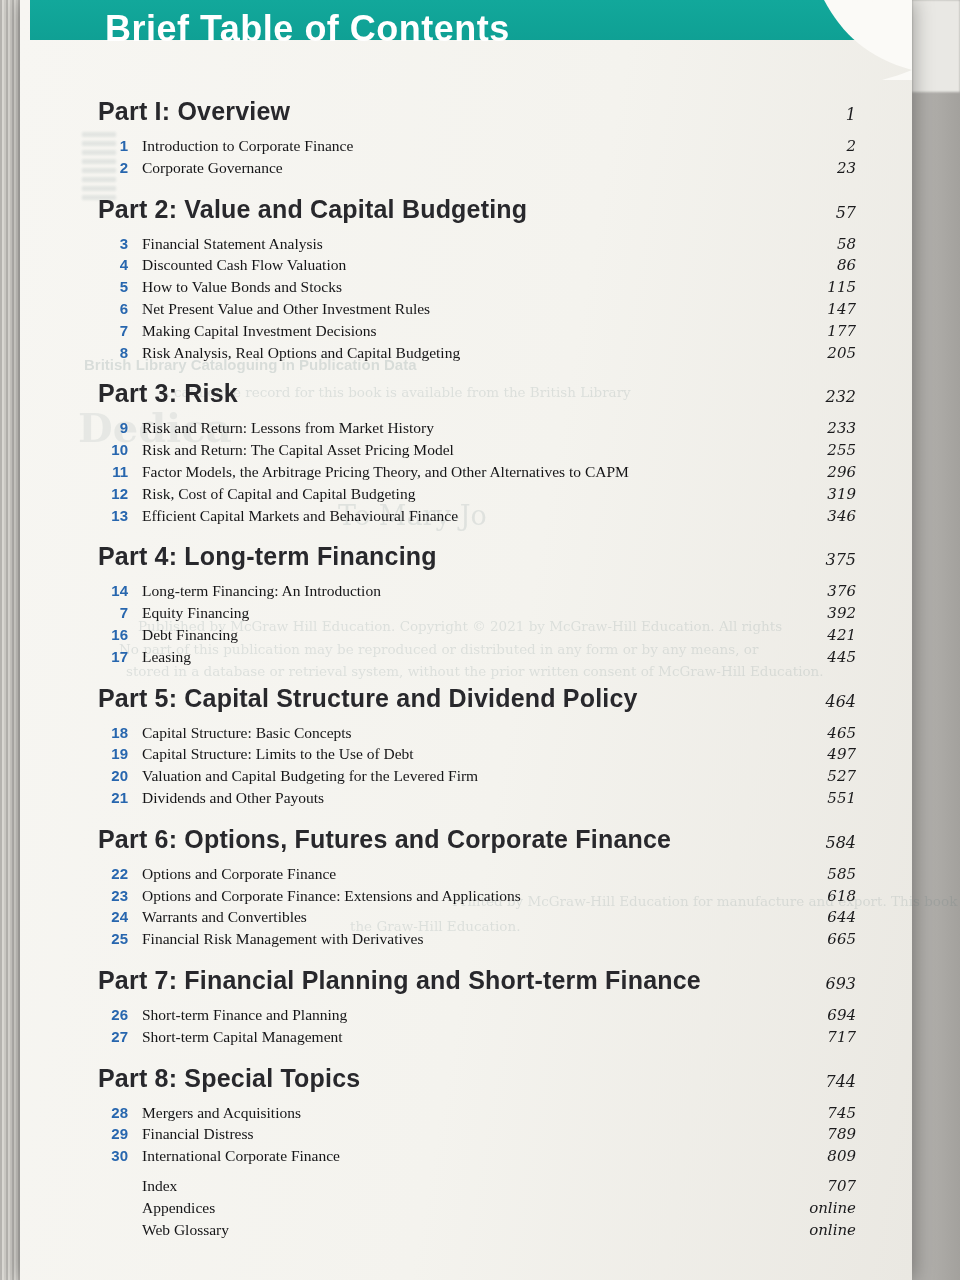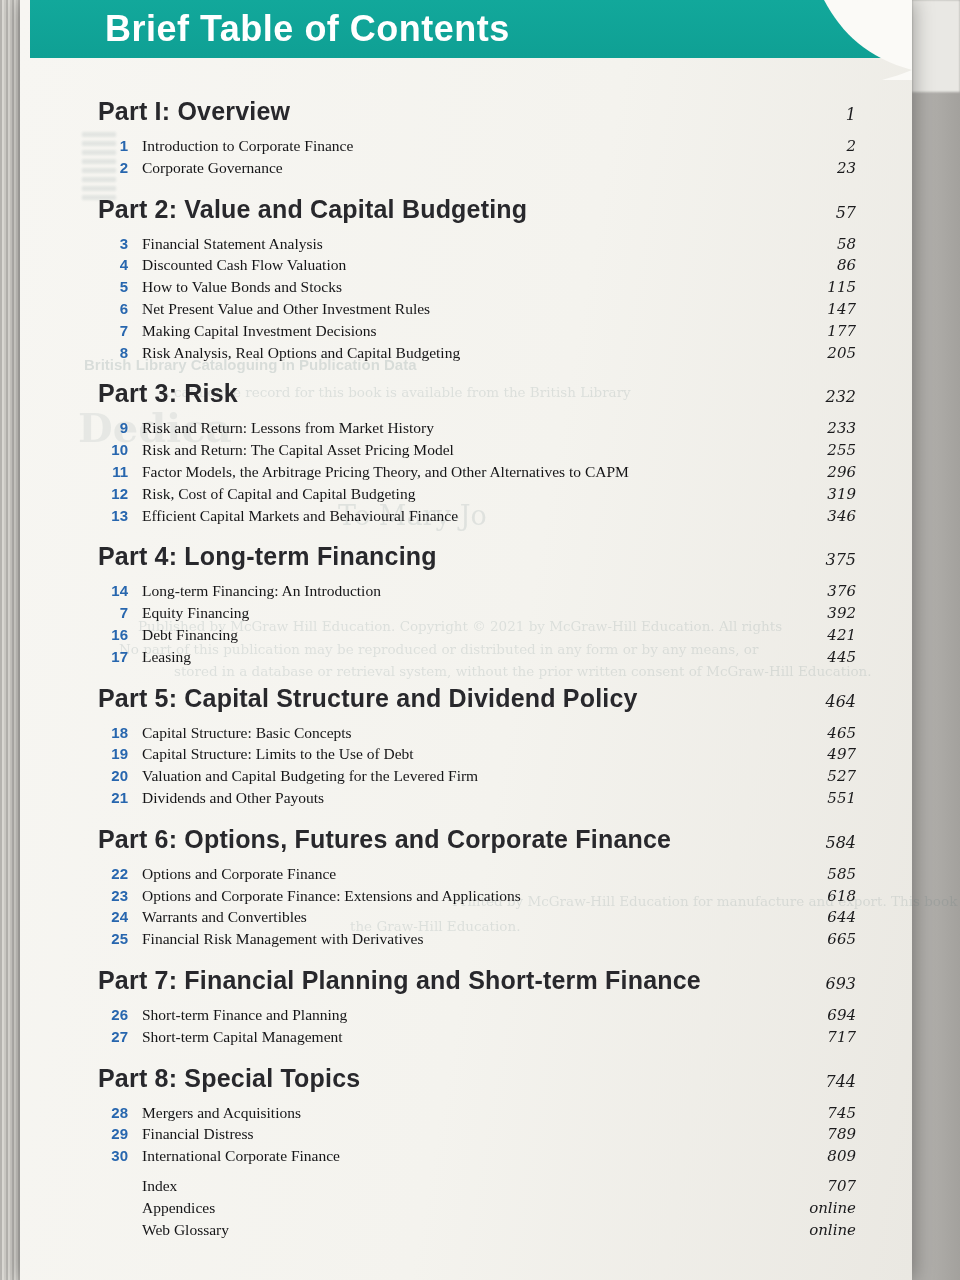--- a/index.html
+++ b/index.html
@@ -19,40 +19,40 @@
     filter:blur(1px);
   }
   
   .page{
     position:absolute;left:20px;top:0;width:892px;height:1280px;
     background:linear-gradient(100deg,#f7f6f2 0%,#f4f3ee 55%,#eae8e2 100%);
     box-shadow:0 0 20px rgba(0,0,0,.38);
   }
   
   .banner{
-    position:absolute;left:10px;right:0;top:0;height:58px;
+    position:absolute;left:10px;right:0;top:0;height:40px;
     background:linear-gradient(180deg,#12a89b 0%,#0fa094 100%);
   }
   .banner-title{
     position:absolute;left:75px;top:0;line-height:58px;margin:0;
     font:700 36px/58px "Liberation Sans",sans-serif;color:#ffffff;letter-spacing:.5px;
   }
   .swoosh{position:absolute;right:0;top:0;width:150px;height:80px;}
   
   .ghost{
     position:absolute;color:#4c6a6e;opacity:.14;filter:blur(.6px);
     font-family:"DejaVu Serif",serif;white-space:nowrap;pointer-events:none;font-size:13.5px;
   }
   .g1{top:356px;left:64px;font:700 15px "Liberation Sans",sans-serif;opacity:.17;}
   .g2{top:384px;left:140px;}
   .gded{top:404px;left:58px;font-size:40px;font-weight:700;opacity:.09;}
   .g3{top:500px;left:318px;font-size:27px;opacity:.12;}
   .g4{top:618px;left:118px;text-align:right;}
   .g5{top:641px;left:99px;}
-  .g6{top:663px;left:106px;margin-left:48px;}
+  .g6{top:663px;left:106px;}
   .g7{top:893px;left:388px;margin-left:44px;}
   .g8{top:918px;left:330px;}
   .gblock{
     position:absolute;top:132px;left:62px;width:34px;height:70px;opacity:.10;filter:blur(1px);
     background:repeating-linear-gradient(#3a5b60 0 5px,transparent 5px 9px);pointer-events:none;
   }
   
   .content{
     position:absolute;left:0;right:0;top:58px;
     padding:38px 56px 0 78px;

